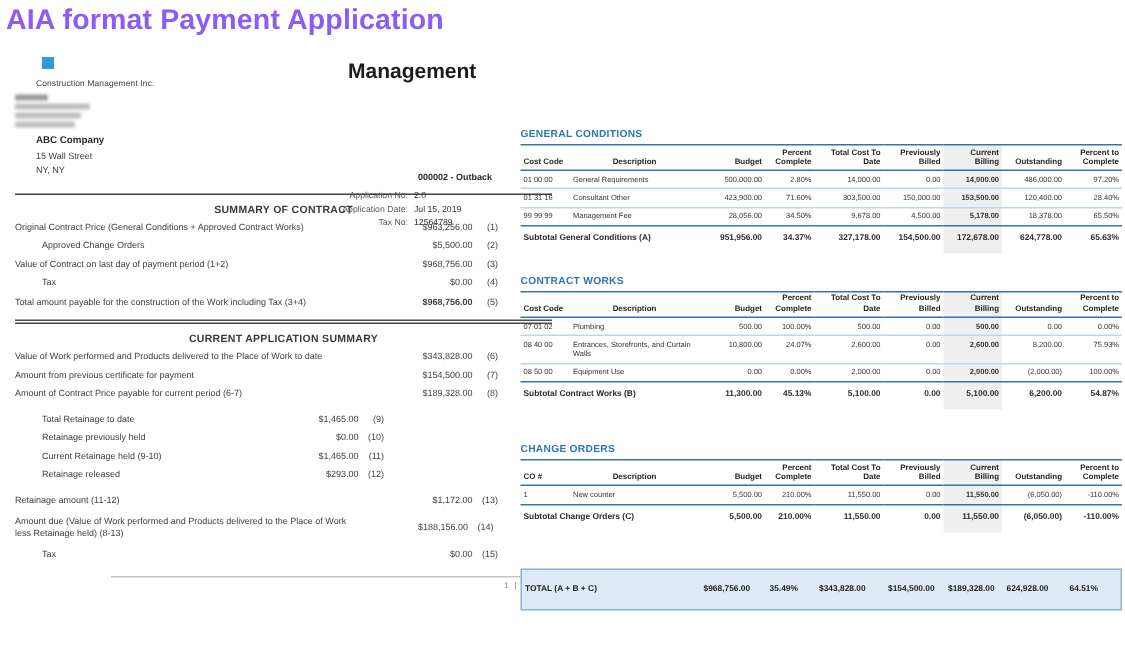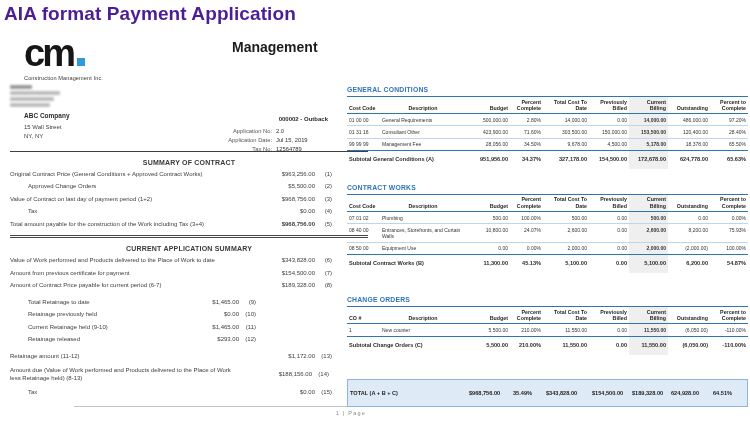--- a/index.html
+++ b/index.html
@@ -1,18 +1,18 @@
 <!DOCTYPE html>
 <html><head>
 <meta charset="utf-8">
 <style>
   * { margin:0; padding:0; box-sizing:border-box; }
   html,body { width:750px; height:436px; background:#ffffff; font-family:"Liberation Sans",sans-serif; color:#404040; overflow:hidden; position:relative; }
 
-  .page-title { position:absolute; left:4px; top:3px; font-size:19px; font-weight:600; color:#4c1d95; letter-spacing:0.1px; }
+  .page-title { position:absolute; left:4px; top:3px; font-size:19px; font-weight:600; color:#8b5cf6; letter-spacing:0.1px; }
 
   
   .page-left { position:absolute; left:10px; top:33px; width:358px; }
 
   .logo-wrap { margin-left:14px; }
   .logo-text { font-size:38px; font-weight:800; letter-spacing:-3px; color:#161616; line-height:40px; }
   .logo-dot { display:inline-block; width:8px; height:8px; background:#2e9bd8; margin-left:4px; }
   .logo-sub { font-size:5.6px; color:#3a3a3a; margin-top:2px; letter-spacing:0.1px; }
   .blur-block { margin-top:4px; filter:blur(1.1px); }
   .blur-bar { background:#bdbdbd; height:3.5px; margin-bottom:2.5px; border-radius:1px; }
@@ -72,21 +72,21 @@
 </style>
 </head>
 <body>
 
 <div class="page-title">AIA format Payment Application</div>
 
 <div class="page-left">
   <div class="application-heading">Management</div>
 
   <div class="logo-wrap">
-    <span class="logo-text">cm</span><span class="logo-dot"></span>
+    <span class="logo-dot"></span>
     <div class="logo-sub">Construction Management Inc.</div>
   </div>
 
   <div class="blur-block">
     <div class="blur-bar bb1"></div>
     <div class="blur-bar bb2"></div>
     <div class="blur-bar bb3"></div>
     <div class="blur-bar bb4"></div>
   </div>
 

